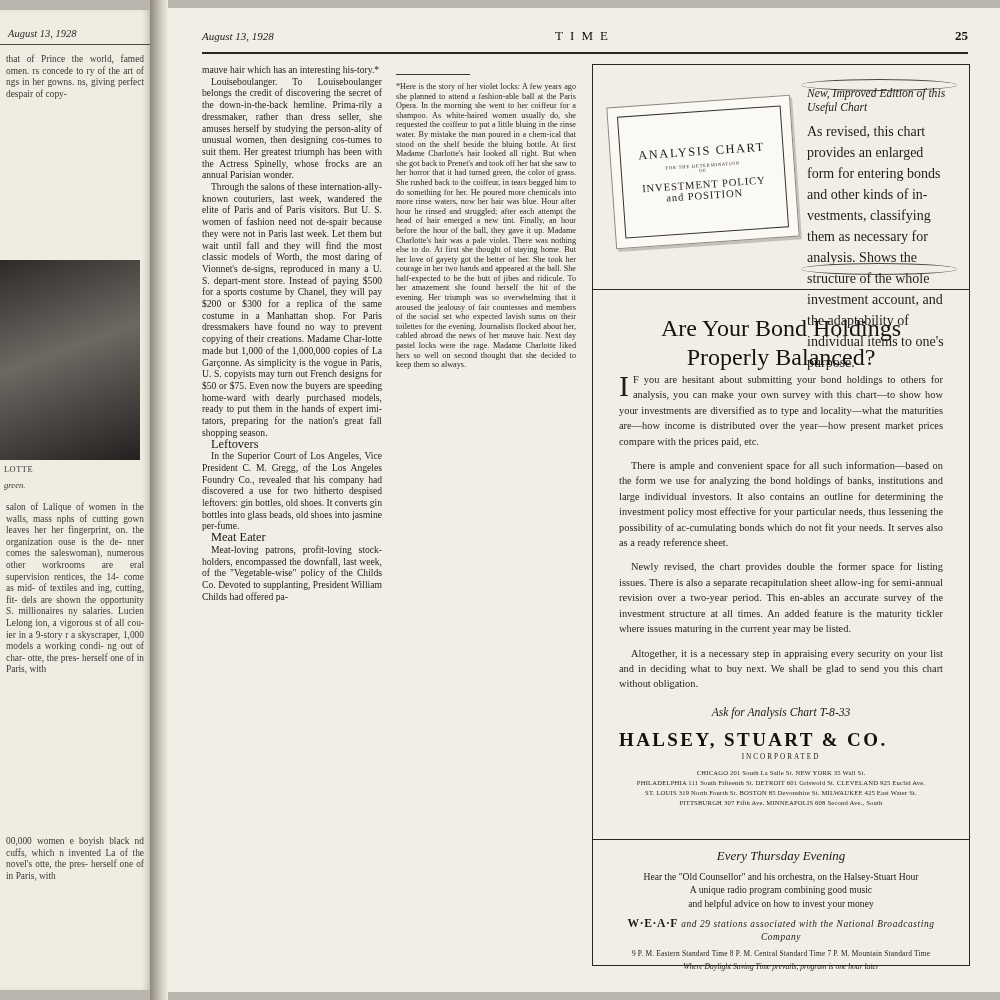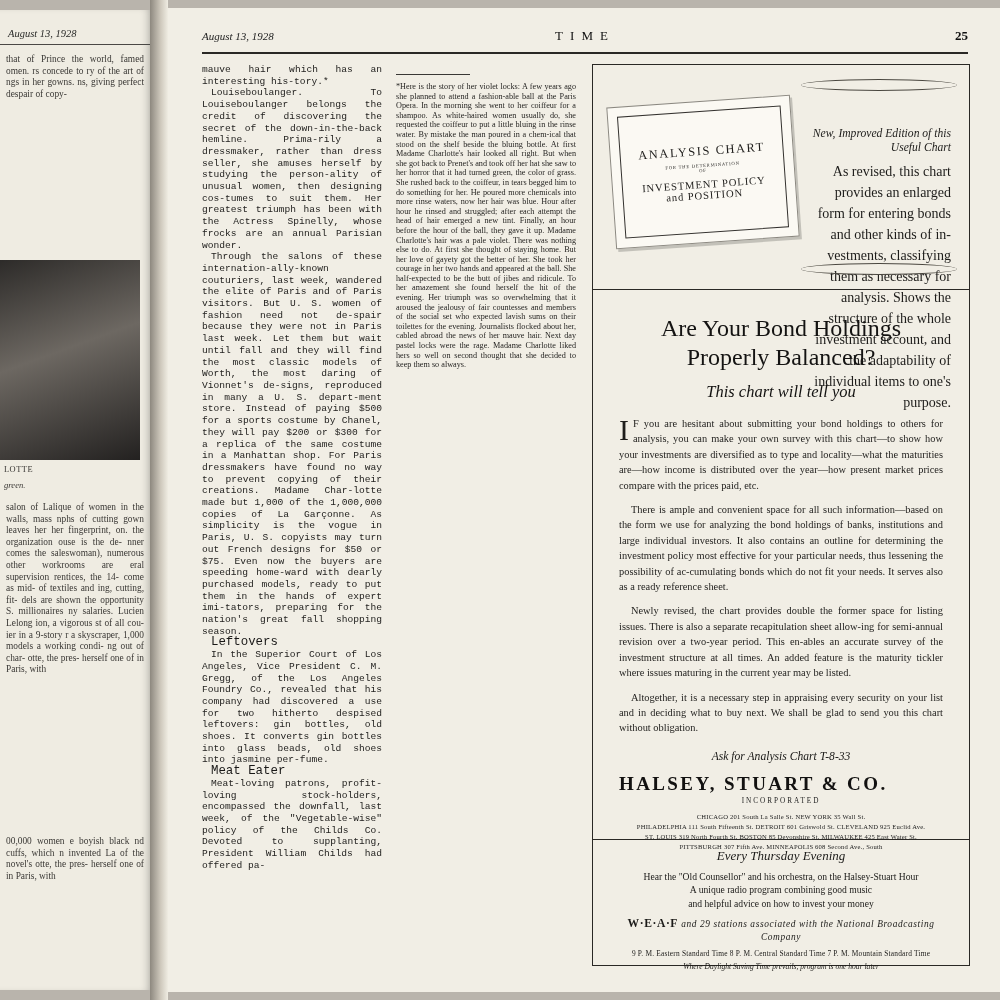--- a/index.html
+++ b/index.html
@@ -60,21 +60,21 @@
   .hdr-title{
     position:absolute;left:0;right:0;top:0;text-align:center;
     font-size:13px;letter-spacing:7px;color:#111;
   }
   .hdr-page{position:absolute;right:0;top:0;font-size:13px;font-weight:bold;color:#111;}
   .hdr-rule{position:absolute;left:34px;top:44px;width:766px;height:1.5px;background:#2a2825;}
   
   .col{
     position:absolute;top:56px;width:180px;
     font-size:9.6px;line-height:11.7px;text-align:justify;color:#232220;
-    font-family:Liberation Mono, monospace;
+    font-family:Liberation Serif, serif;
   }
   #col1{left:34px;}
   #col2{left:228px;}
   .col p{margin:0 0 0 0;text-indent:9px;}
   .col p.noind{text-indent:0;}
   .sub{
     font-size:12.4px;margin:9px 0 3px 0;text-indent:0;color:#191817;
   }
   .footnote{
     position:absolute;left:228px;top:706px;width:180px;
@@ -107,22 +107,21 @@
   .cc-l2{font-size:4.6px;letter-spacing:.8px;margin-top:4px;}
   .cc-l3{font-size:4.6px;letter-spacing:.8px;}
   .cc-l4{font-size:10.6px;letter-spacing:.9px;margin-top:6px;}
   .cc-l5{font-size:10.6px;letter-spacing:.9px;}
   .scroll{
     position:absolute;right:12px;top:14px;width:156px;height:196px;
     color:#1d1c1a;
   }
   .scroll-body{
     position:absolute;left:6px;top:8px;right:6px;bottom:8px;
-    text-align:right;
-    margin-top:40px;
+    text-align:left;
   }
   .scroll::before,.scroll::after{
     content:"";position:absolute;left:0;right:0;height:10px;
     border-top:1px solid #49463f;border-bottom:1px solid #49463f;
   }
   .scroll::before{top:0;border-radius:50%/6px;}
   .scroll::after{bottom:0;border-radius:50%/6px;}
   .scroll-hl{
     font-size:11.6px;font-style:italic;line-height:14px;margin-bottom:6px;
   }
@@ -218,21 +217,20 @@
         <div class="scroll">
           <div class="scroll-body">
             <div class="scroll-hl">New, Improved Edition of this Useful Chart</div>
             <div class="scroll-tx">As revised, this chart provides an enlarged form for entering bonds and other kinds of in-vestments, classifying them as necessary for analysis. Shows the structure of the whole investment account, and the adaptability of individual items to one's purpose.</div>
           </div>
         </div>
       </div>
 
       <div class="ad-body">
         <div class="ad-h1">Are Your Bond Holdings Properly Balanced?</div>
-        <div class="ad-h2">This chart will tell you</div>
 
         <p class="ad-p" style="text-indent:0"><span class="dropcap">I</span><span>F you are hesitant about submitting your bond holdings to others for analysis, you can make your own survey with this chart—to show how your investments are diversified as to type and locality—what the maturities are—how income is distributed over the year—how present market prices compare with the prices paid, etc.</span></p>
         <p class="ad-p">There is ample and convenient space for all such information—based on the form we use for analyzing the bond holdings of banks, institutions and large individual investors. It also contains an outline for determining the investment policy most effective for your particular needs, thus lessening the possibility of ac-cumulating bonds which do not fit your needs. It serves also as a ready reference sheet.</p>
         <p class="ad-p">Newly revised, the chart provides double the former space for listing issues. There is also a separate recapitulation sheet allow-ing for semi-annual revision over a two-year period. This en-ables an accurate survey of the investment structure at all times. An added feature is the maturity tickler where issues maturing in the current year may be listed.</p>
         <p class="ad-p">Altogether, it is a necessary step in appraising every security on your list and in deciding what to buy next. We shall be glad to send you this chart without obligation.</p>
 
         <div class="ad-ask">Ask for Analysis Chart T-8-33</div>
         <div class="ad-brand">HALSEY, STUART &amp; CO.</div>
         <div class="ad-inc">INCORPORATED</div>
         <div class="ad-addr">CHICAGO 201 South La Salle St.      NEW YORK 35 Wall St.</div>

